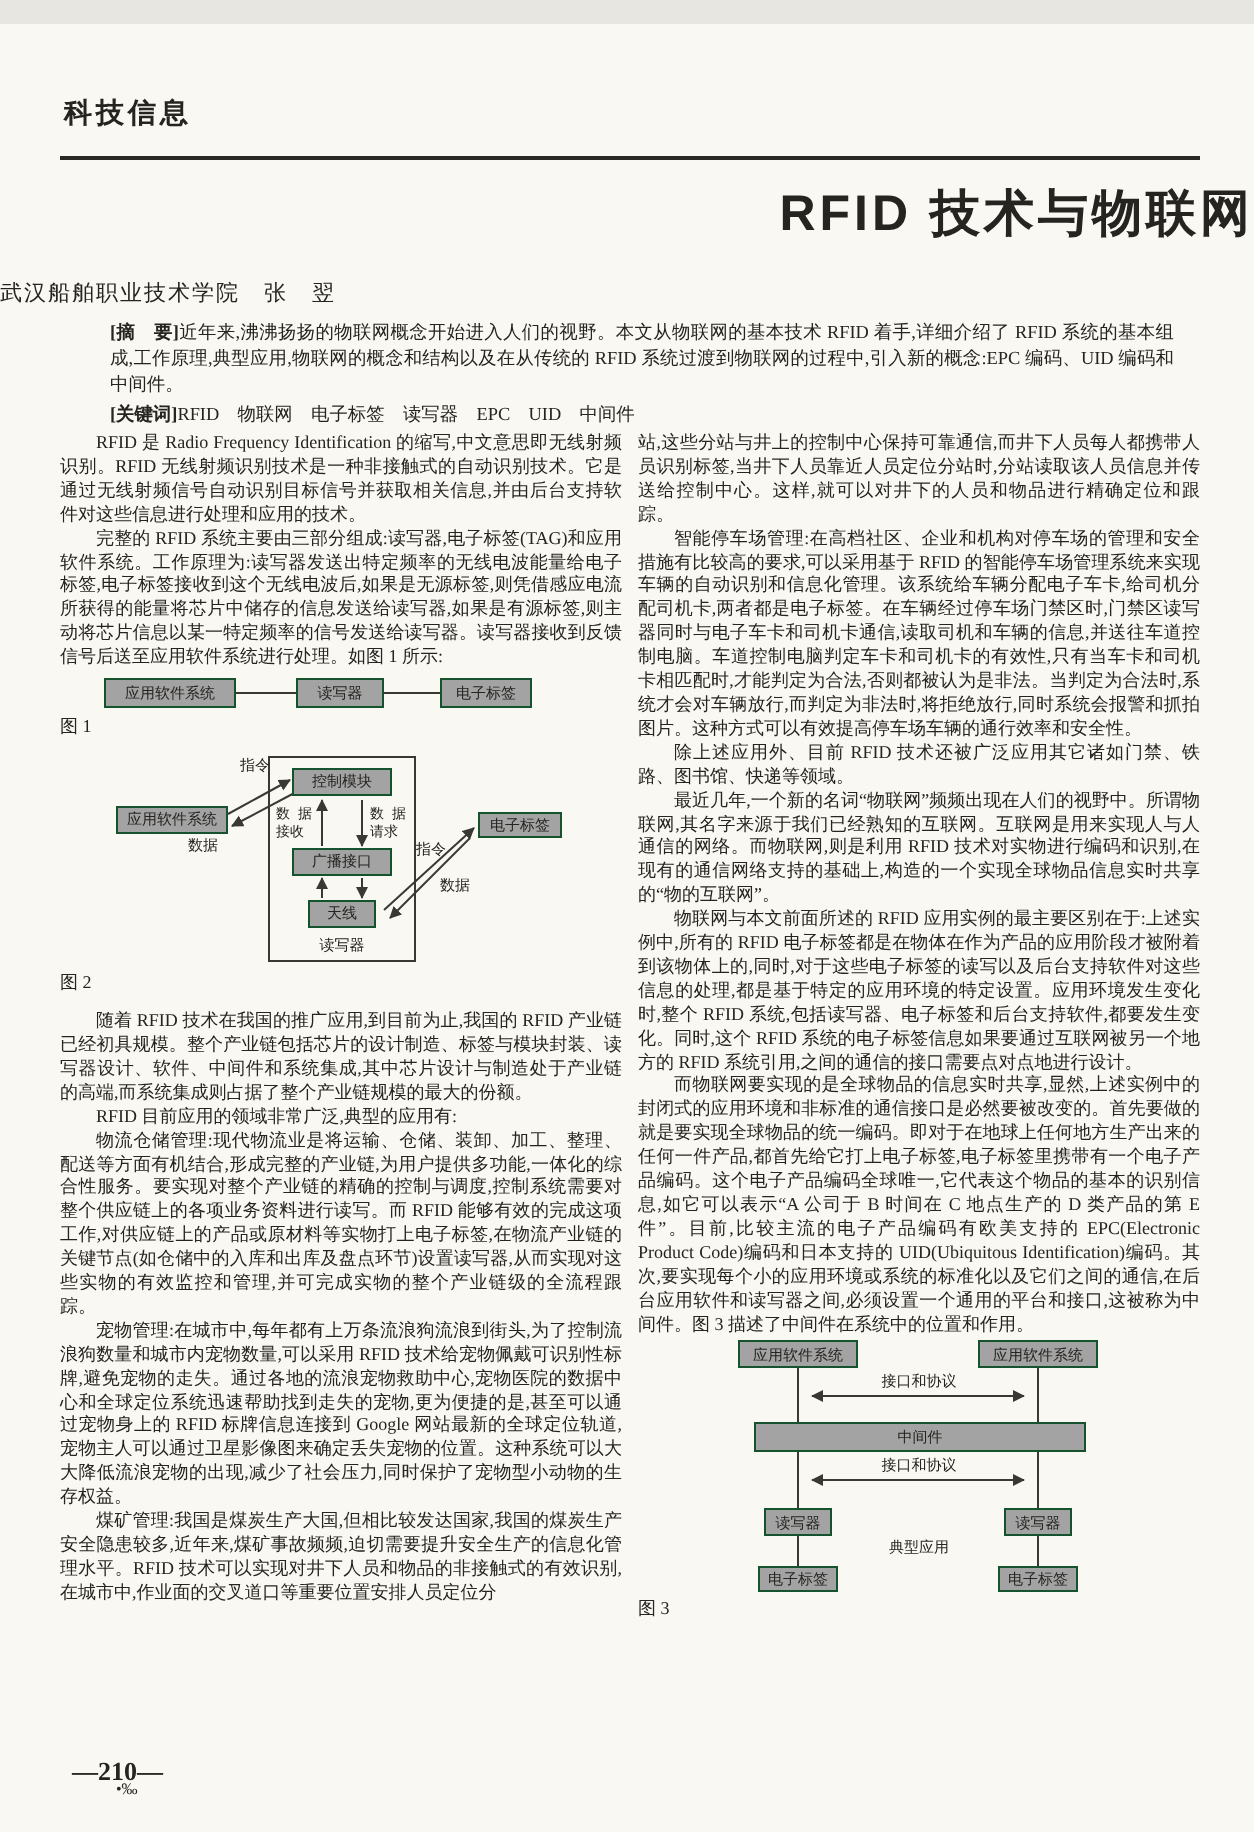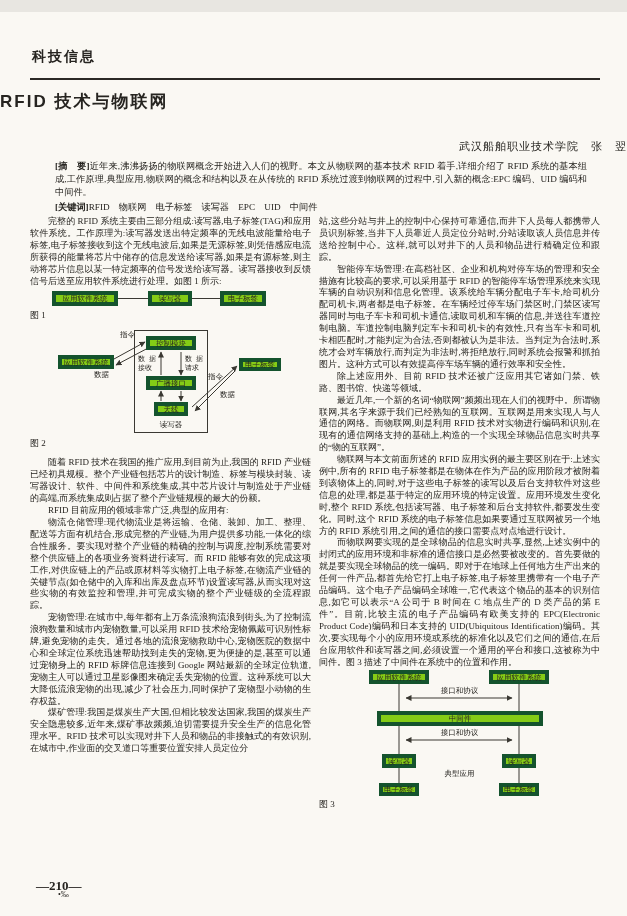--- a/index.html
+++ b/index.html
@@ -5,38 +5,38 @@
   html,body{margin:0;padding:0;}
   body{background:#e8e6e1;font-family:"Liberation Serif","DejaVu Serif",serif;}
   .page{position:relative;width:627px;height:916px;background:#faf8f3;color:#262420;
         overflow:hidden;margin:12px auto;}
   
   .hdr-left{position:absolute;left:32px;top:36px;font-size:14px;font-weight:bold;letter-spacing:2px;}
   .hdr-center{position:absolute;left:0;right:0;top:36px;text-align:center;font-size:14px;
               font-style:italic;font-weight:bold;letter-spacing:5px;}
   .hdr-rule{position:absolute;left:30px;right:27px;top:66px;height:0;border-top:2.5px solid #2b2925;}
   
-  .title{position:absolute;left:0;right:0;top:78px;text-align:left;font-size:17px;font-weight:bold;
+  .title{position:absolute;left:0;right:0;top:78px;text-align:right;font-size:25px;font-weight:bold;
          font-family:"Liberation Sans","DejaVu Sans",sans-serif;letter-spacing:2px;}
-  .byline{position:absolute;left:0;right:0;top:127px;text-align:right;font-size:11px;letter-spacing:1px;}
+  .byline{position:absolute;left:0;right:0;top:127px;text-align:left;font-size:11px;letter-spacing:1px;}
   
   .abs{position:absolute;left:55px;width:532px;top:148px;font-size:9.2px;line-height:13.2px;text-align:justify;}
   .abs b{font-weight:bold;}
   .kw{position:absolute;left:55px;width:532px;top:189px;font-size:9.2px;}
   .kw b{font-weight:bold;}
   
   .col{position:absolute;top:204px;width:281px;font-size:9px;line-height:11.9px;text-align:justify;}
   .col-l{left:30px;}
   .col-r{left:319px;}
   .col p{margin:0;}
   .ind{text-indent:2em;}
   .note{font-weight:bold;margin-left:6px;white-space:nowrap;}
   
   .fig{position:relative;margin:2px 0;}
-  .fbox{position:absolute;border:4px solid #14532d;background:#84cc16;font-size:7.5px;line-height:1;
+  .fbox{position:absolute;border:1px solid #14532d;background:#a3a3a3;font-size:7.5px;line-height:1;
         display:flex;align-items:center;justify-content:center;text-align:center;box-sizing:border-box;font-family:Liberation Serif, serif;}
   .flab{position:absolute;font-size:7.5px;line-height:8.5px;}
   .fcap{position:absolute;left:0;right:0;text-align:left;font-size:9px;}
   .fsvg{position:absolute;left:0;top:0;}
   .conn{position:absolute;height:0;border-top:1px solid #3a3832;}
   .outer{position:absolute;border:1px solid #3a3832;box-sizing:border-box;}
   
   .fig1{height:38px;}
   
   .fig2{height:126px;}
@@ -54,20 +54,21 @@
   <div class="hdr-left">科技信息</div>
   <div class="hdr-rule"></div>
 
   <div class="title">RFID 技术与物联网</div>
   <div class="byline">武汉船舶职业技术学院　张　翌</div>
 
   <div class="abs"><b>[摘　要]</b><span>近年来,沸沸扬扬的物联网概念开始进入人们的视野。本文从物联网的基本技术 RFID 着手,详细介绍了 RFID 系统的基本组成,工作原理,典型应用,物联网的概念和结构以及在从传统的 RFID 系统过渡到物联网的过程中,引入新的概念:EPC 编码、UID 编码和中间件。</span></div>
   <div class="kw"><b>[关键词]</b><span>RFID　物联网　电子标签　读写器　EPC　UID　中间件</span></div>
 
   <div class="col col-l">
+    <p class="ind">RFID 是 Radio Frequency Identification 的缩写,中文意思即无线射频识别。RFID 无线射频识别技术是一种非接触式的自动识别技术。它是通过无线射频信号自动识别目标信号并获取相关信息,并由后台支持软件对这些信息进行处理和应用的技术。</p>
     <p class="ind">完整的 RFID 系统主要由三部分组成:读写器,电子标签(TAG)和应用软件系统。工作原理为:读写器发送出特定频率的无线电波能量给电子标签,电子标签接收到这个无线电波后,如果是无源标签,则凭借感应电流所获得的能量将芯片中储存的信息发送给读写器,如果是有源标签,则主动将芯片信息以某一特定频率的信号发送给读写器。读写器接收到反馈信号后送至应用软件系统进行处理。如图 1 所示:</p>
 
     <div class="fig fig1">
       <div class="fbox" style="left:22px;top:2px;width:66px;height:15px;">应用软件系统</div>
       <div class="conn" style="left:88px;top:9px;width:30px;"></div>
       <div class="fbox" style="left:118px;top:2px;width:44px;height:15px;">读写器</div>
       <div class="conn" style="left:162px;top:9px;width:28px;"></div>
       <div class="fbox" style="left:190px;top:2px;width:46px;height:15px;">电子标签</div>
       <div class="fcap" style="top:21px;">图 1</div>
     </div>

